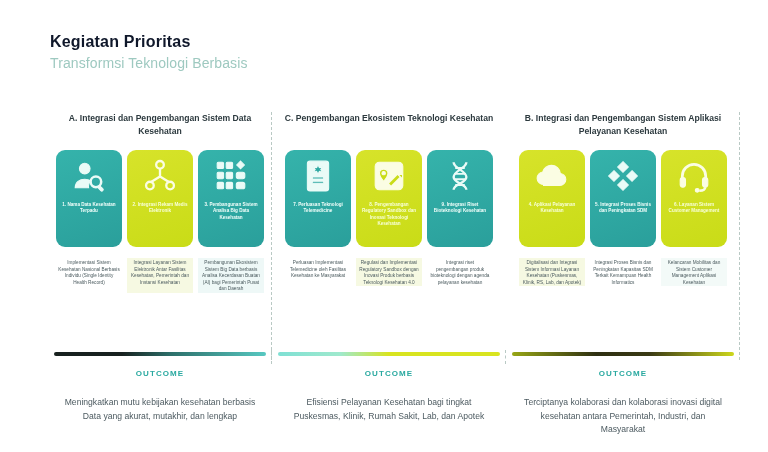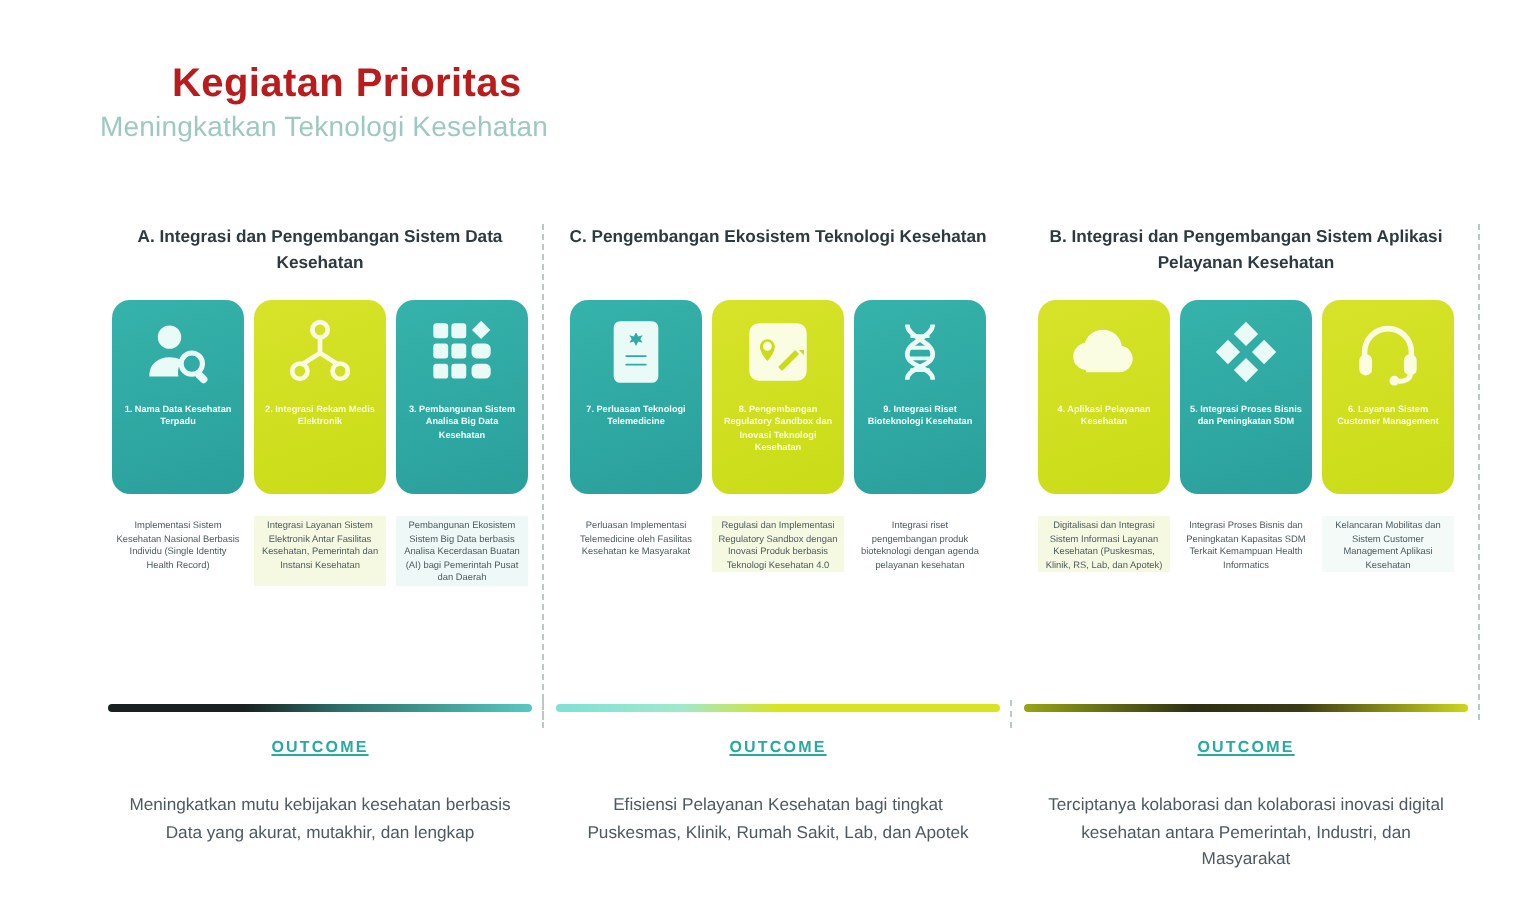--- a/index.html
+++ b/index.html
@@ -5,22 +5,22 @@
   * { box-sizing: border-box; margin: 0; padding: 0; }
   body {
     width: 768px; height: 452px;
     background: #ffffff;
     font-family: "Liberation Sans", sans-serif;
     overflow: hidden;
     position: relative;
   }
   .header { position: absolute; left: 50px; top: 33px; }
   .header-title {
-    font-size: 20px; font-weight: bold; color: #b91c1c;
-    letter-spacing: .2px; line-height: 18px; margin-left: 36px;
+    font-size: 16px; font-weight: bold; color: #0f172a;
+    letter-spacing: .2px; line-height: 18px;
   }
   .header-sub {
     font-size: 14px; color: #9ec9c0; line-height: 20px;
     margin-top: 2px; letter-spacing: .1px;
   }
 
   .columns {
     position: absolute; left: 48px; top: 112px;
     width: 692px; display: flex;
   }
@@ -76,33 +76,33 @@
   .oc-divider {
     position: absolute; top: -2px; right: 0;
     height: 14px; border-left: 1px dashed #b9c9c4;
   }
   .bar { height: 4px; border-radius: 2px; }
   .bar.a { background: linear-gradient(90deg,#18211f 0%,#18211f 32%,#2c6f6a 55%,#57c8c1 100%); }
   .bar.b { background: linear-gradient(90deg,#7fe0d4 0%,#9fe9cd 28%,#d8e41f 50%,#d8e41f 100%); }
   .bar.c { background: linear-gradient(90deg,#97a615 0%,#2e2f12 38%,#3a3a14 62%,#cdd71c 100%); }
   .oc-title {
     text-align: center; font-size: 8px; font-weight: bold;
-    color: #2aa9a0; letter-spacing: 1.1px; margin-top: 13px; text-decoration: underline;
+    color: #2aa9a0; letter-spacing: 1.1px; margin-top: 13px;
   }
   .oc-text {
     text-align: center; font-size: 8.6px; line-height: 13.5px;
     color: #4c5a60; margin-top: 18px; padding: 0 8px;
   }
 </style>
 </head>
 <body>
 
 <div class="header">
   <div class="header-title">Kegiatan Prioritas</div>
-  <div class="header-sub">Meningkatkan Teknologi Kesehatan</div>
+  <div class="header-sub">Transformsi Teknologi Berbasis</div>
 </div>
 
 <div class="columns">
 
   <div class="col a">
     <div class="col-title">A. Integrasi dan Pengembangan Sistem Data Kesehatan</div>
     <div class="cards">
       <div class="card teal">
         <svg class="icon" viewBox="0 0 32 32">
           <circle cx="12" cy="9" r="5"></circle>

